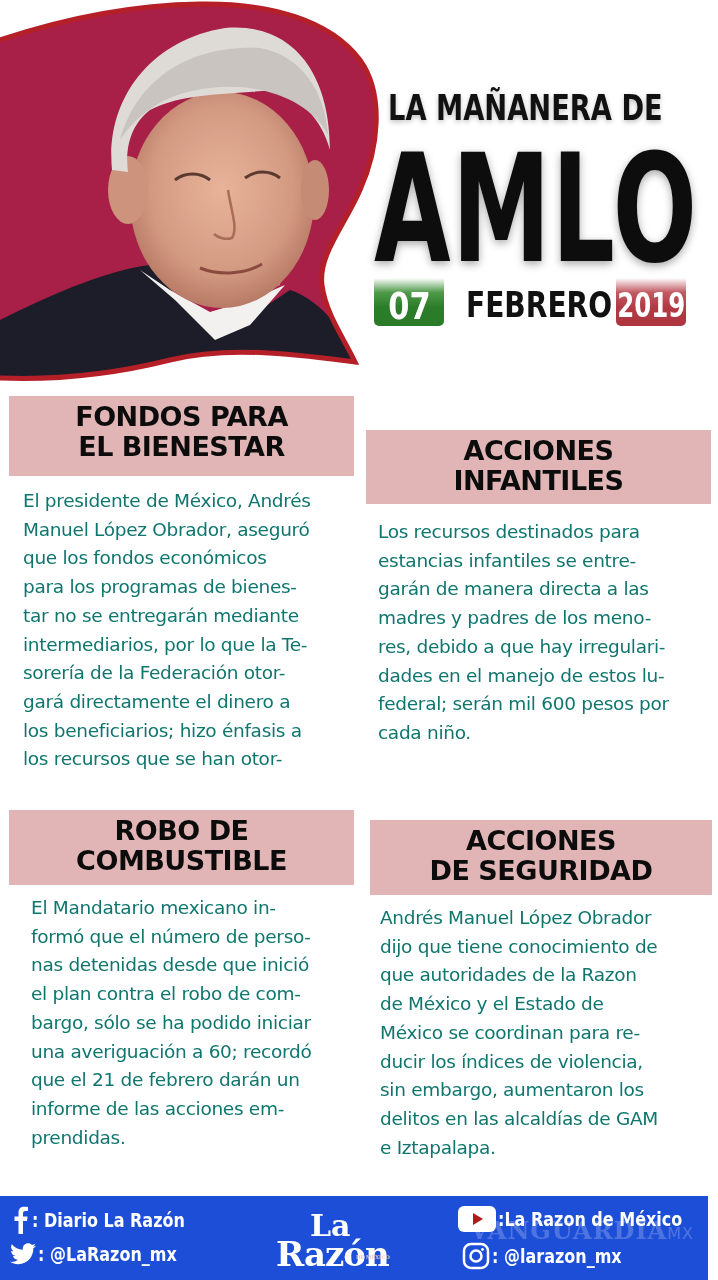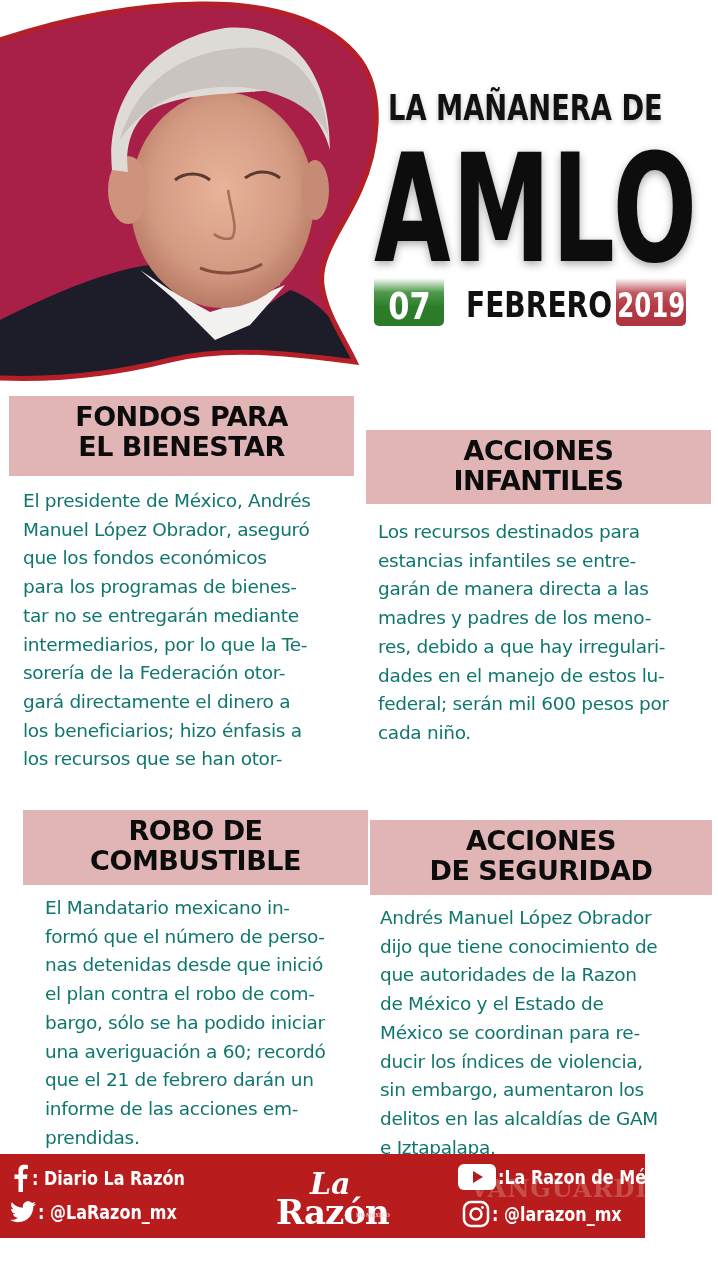--- a/index.html
+++ b/index.html
@@ -64,48 +64,48 @@
   .article .body div { white-space: nowrap; }
 
   #art-1 { left: 9px; top: 396px; width: 345px; }
   #art-1 .head { height: 80px; }
   #art-1 .body { padding: 11px 0 0 14px; }
 
   #art-2 { left: 366px; top: 430px; width: 345px; }
   #art-2 .head { height: 74px; }
   #art-2 .body { padding: 14px 0 0 12px; }
 
-  #art-3 { left: 23px; top: 810px; width: 345px; }
+  #art-3 { left: 9px; top: 810px; width: 345px; }
   #art-3 .head { height: 75px; }
   #art-3 .body { padding: 9px 0 0 22px; }
 
   #art-4 { left: 370px; top: 820px; width: 342px; }
   #art-4 .head { height: 75px; }
   #art-4 .body { padding: 9px 0 0 10px; }
 
   
   .footer {
-    position: absolute; left: 0; top: 1154px; width: 645px; height: 84px;
-    background: #b91c1c;
+    position: absolute; left: 0; top: 1196px; width: 708px; height: 84px;
+    background: #1d4ed8;
   }
   .footer .social {
     position: absolute; display: flex; align-items: center; color: #fff;
     font-family: "DejaVu Sans", sans-serif; font-weight: bold; font-size: 20px; white-space: nowrap;
   }
   .footer .social .lbl { display: inline-block; transform: scaleX(0.8); transform-origin: left center; }
   .fb { left: 12px; top: 10px; }
   .tw { left: 10px; top: 46px; }
   .yt { left: 458px; top: 10px; }
   .ig { left: 462px; top: 46px; }
   .ico { display: inline-flex; align-items: center; justify-content: center; margin-right: 2px; }
   .logo {
     position: absolute; left: 274px; top: 14px; width: 140px; height: 62px; color: #fff;
     font-family: "DejaVu Serif", serif; font-weight: bold; text-align: center;
   }
-  .logo .l1 { font-size: 30px; line-height: 28px; position: absolute; left: 36px; top: 2px; font-style: italic; }
+  .logo .l1 { font-size: 30px; line-height: 28px; position: absolute; left: 36px; top: 2px; }
   .logo .l2 { font-size: 34px; line-height: 32px; position: absolute; left: 2px; top: 28px; letter-spacing: -1px; }
   .logo .sub { position: absolute; left: 82px; top: 44px; font-size: 5px; font-family: "DejaVu Serif", serif; color: #e9c9c9; }
   .watermark {
     position: absolute; left: 470px; top: 20px; color: rgba(255,255,255,0.22);
     font-family: "DejaVu Serif", serif; font-weight: bold; font-size: 24px; letter-spacing: 1px; white-space: nowrap;
   }
   .watermark small { font-family: "DejaVu Sans", sans-serif; font-weight: normal; font-size: 16px; }
 </style>
 </head>
 <body>

